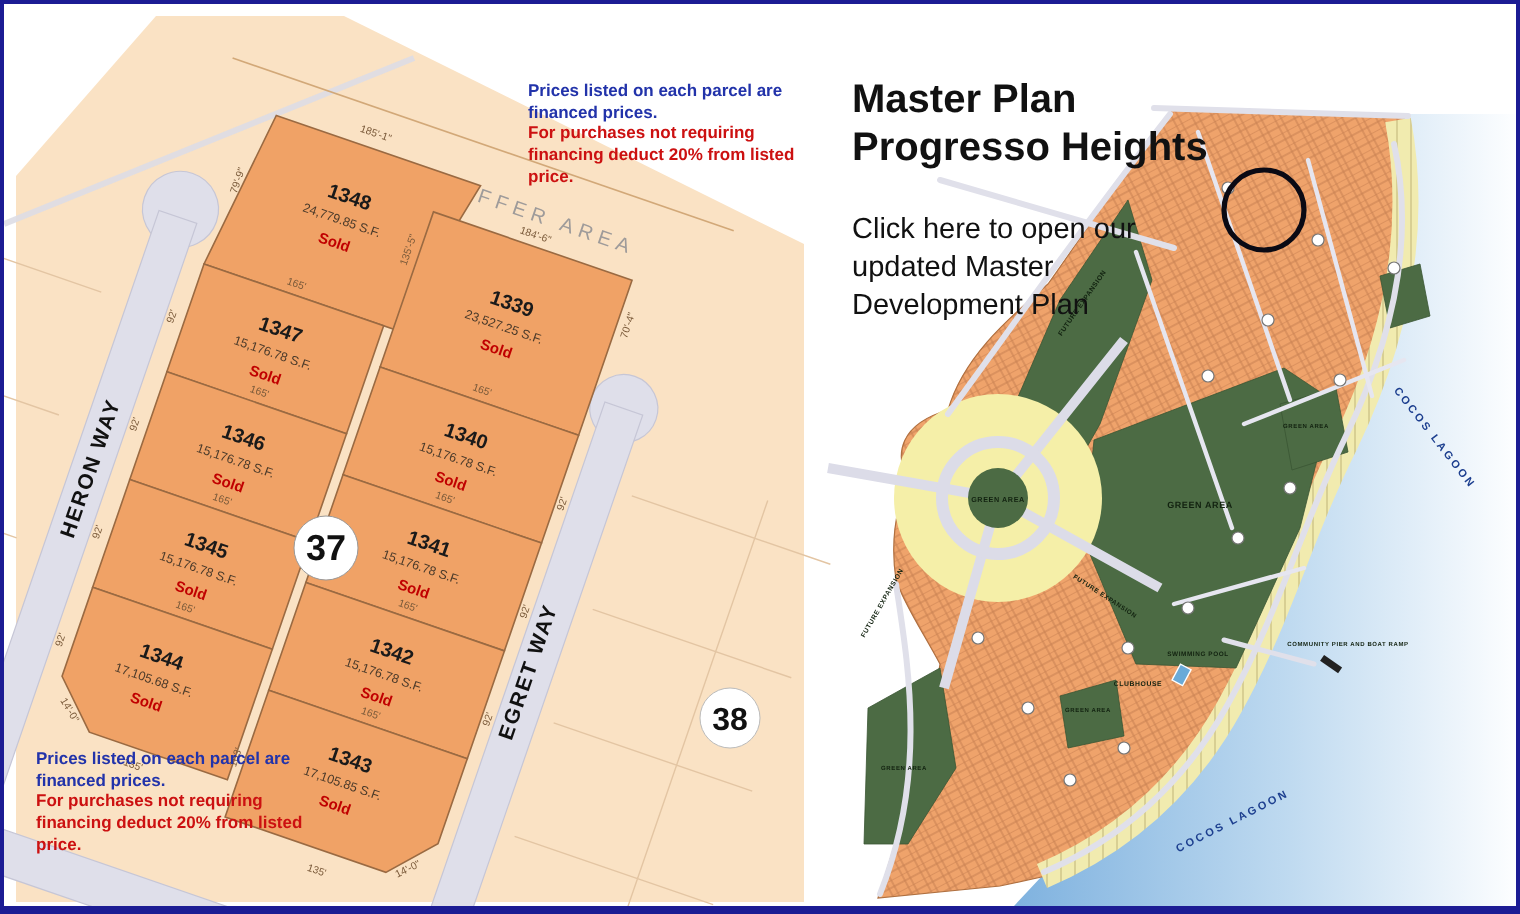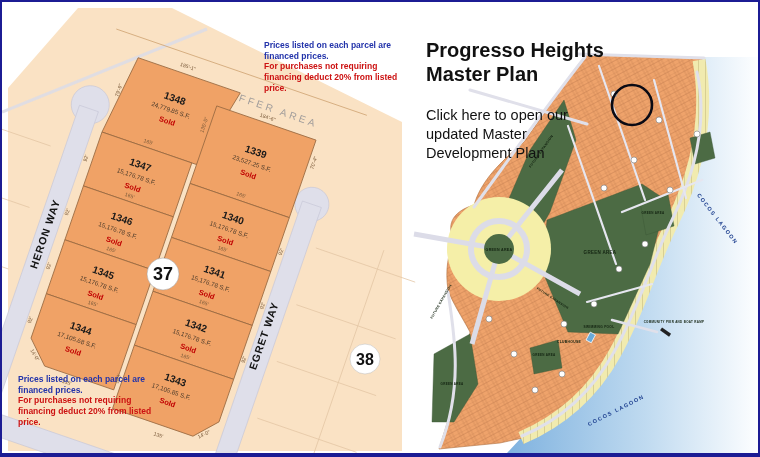--- a/index.html
+++ b/index.html
@@ -242,18 +242,18 @@
   <div class="overlay notice" style="left:262px;top:38px;width:134px;">
     <span class="l1">Prices listed on each parcel are financed prices.</span><br>
     <span class="l2">For purchases not requiring financing deduct 20% from listed price.</span>
   </div>
   <div class="overlay notice" style="left:16px;top:372px;width:140px;">
     <span class="l1">Prices listed on each parcel are financed prices.</span><br>
     <span class="l2">For purchases not requiring financing deduct 20% from listed price.</span>
   </div>
 
   <div class="overlay" id="mp-title">
+    <div>Master Plan</div>
     <div>Progresso Heights</div>
-    <div>Master Plan</div>
   </div>
   <div class="overlay" id="mp-link">Click here to open our updated Master Development Plan</div>
 
 </div>
 
 </body></html>

